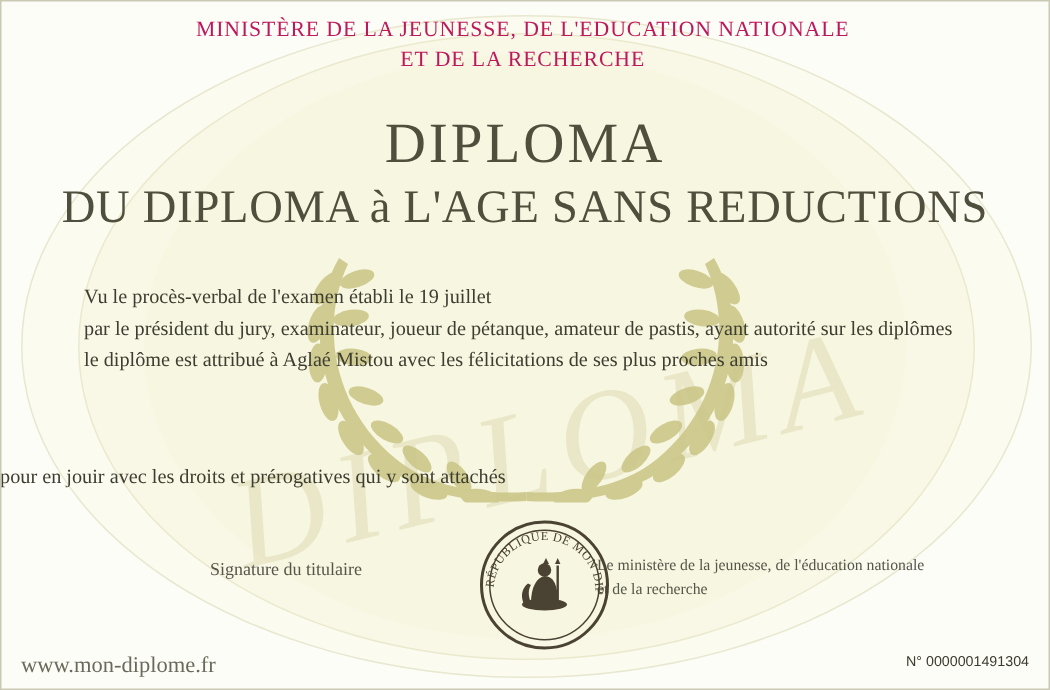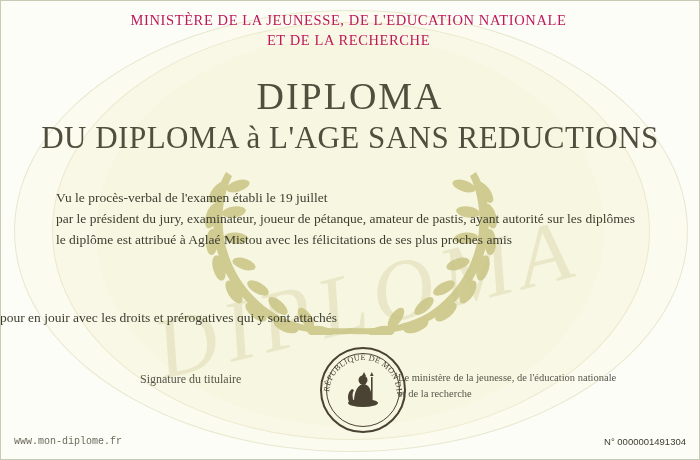--- a/index.html
+++ b/index.html
@@ -187,23 +187,23 @@
     left: 22px;
     top: 22px;
     width: 42px;
     height: 42px;
   }
   
   .footer-left {
     position: absolute;
     left: 14px;
     top: 436px;
-    font-size: 10px;
+    font-size: 15px;
     color: #6a6a5c;
-    font-family: Liberation Mono, monospace;
+    font-family: Liberation Serif, serif;
   }
   .footer-right {
     position: absolute;
     right: 14px;
     top: 436px;
     font-size: 9.5px;
     color: #3c3c30;
     font-family: "Liberation Sans", sans-serif;
   }
   .outer-border {

